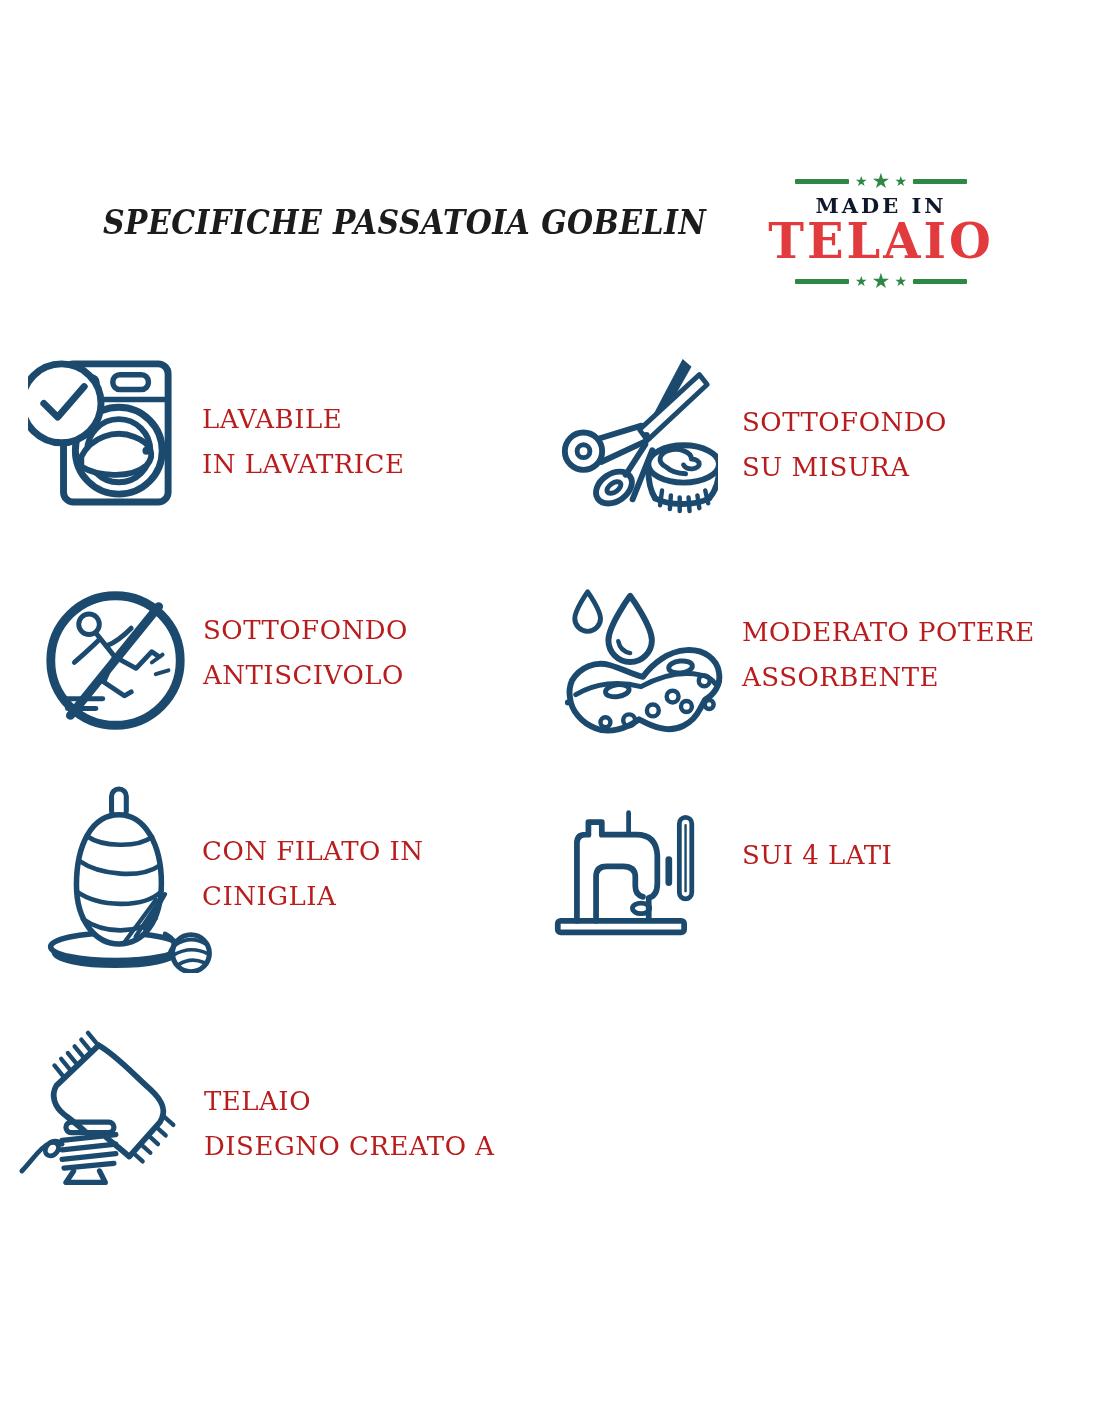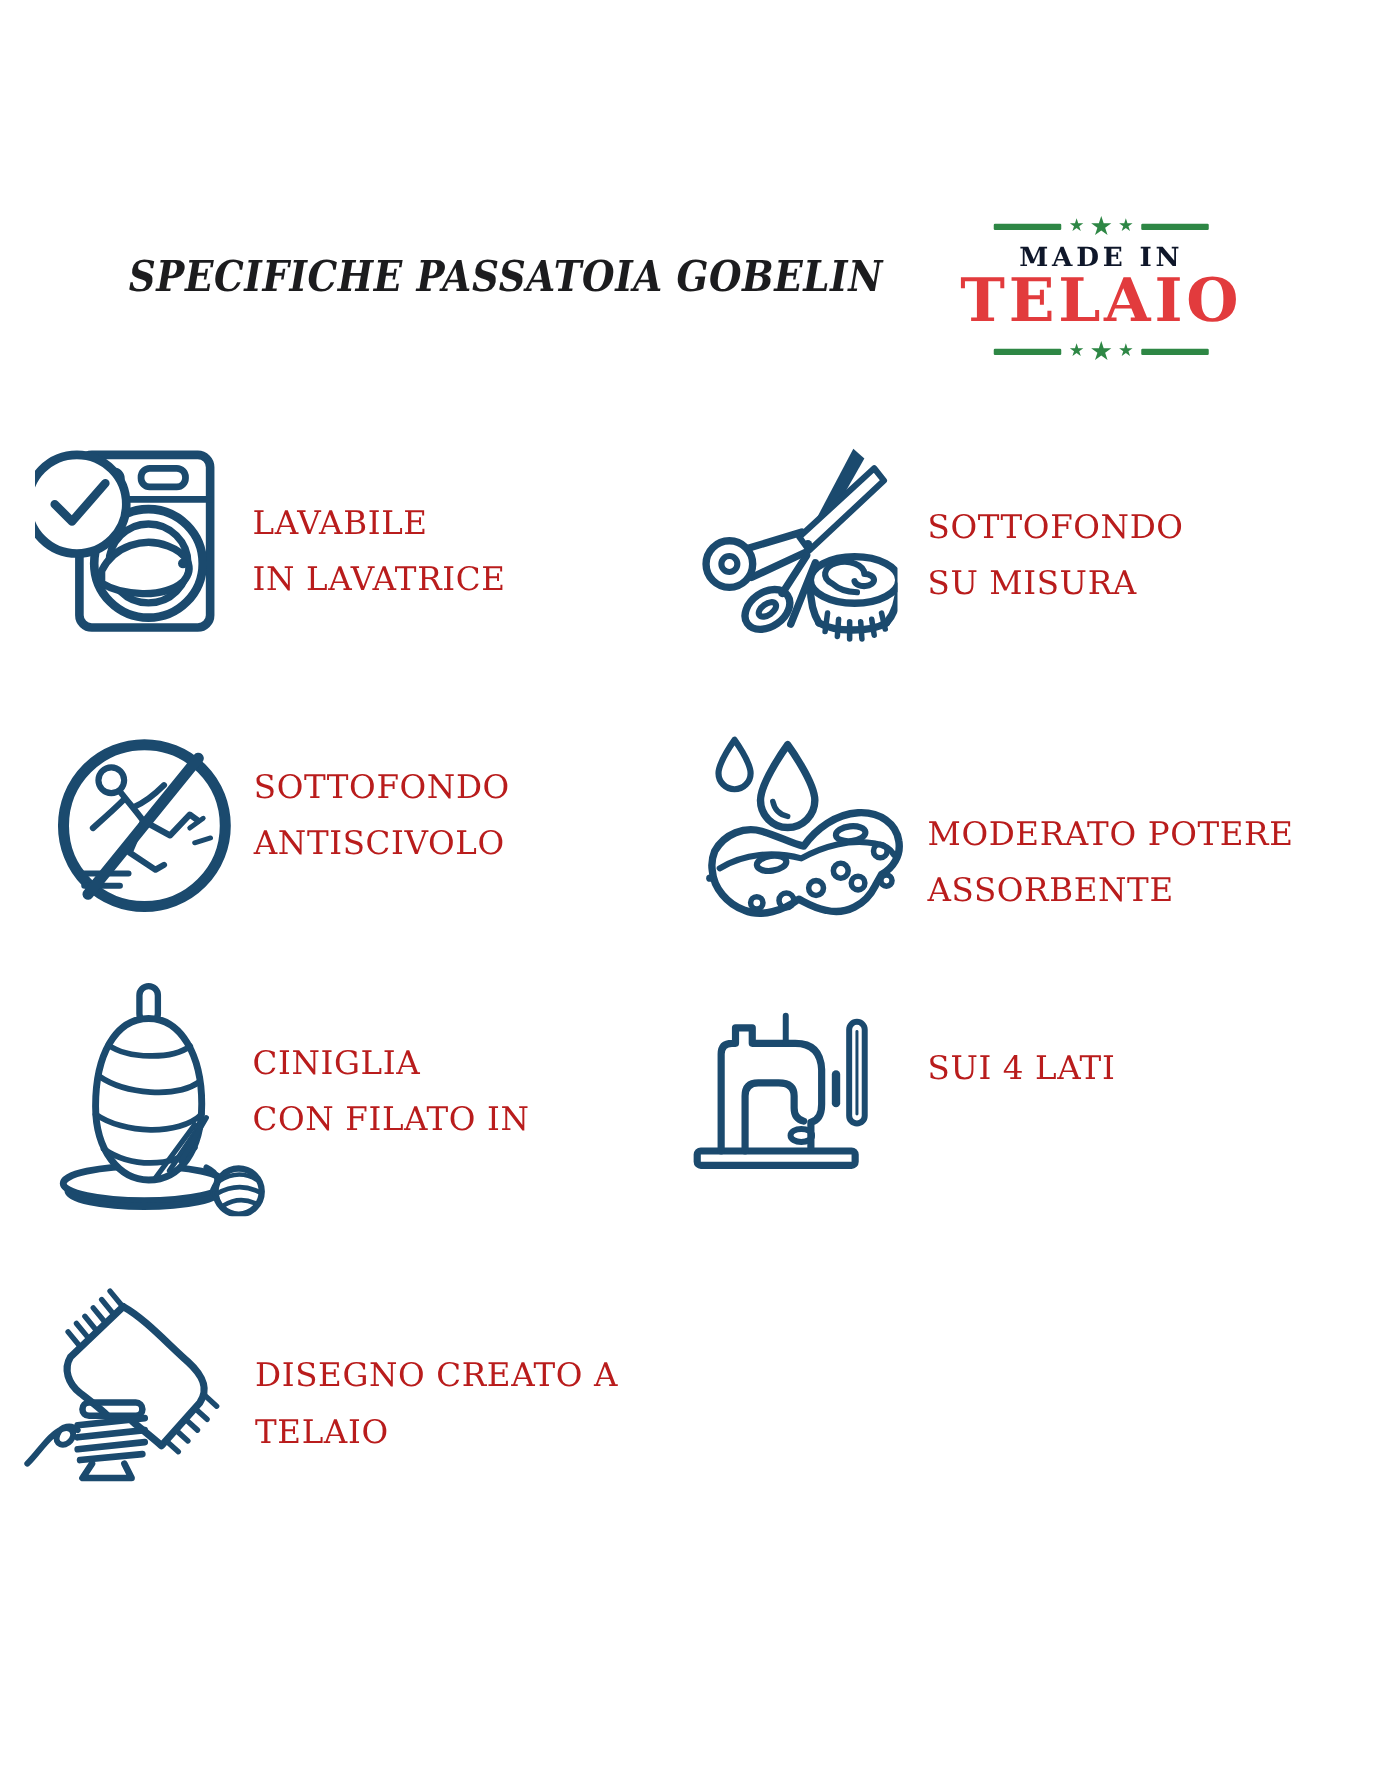--- a/index.html
+++ b/index.html
@@ -159,21 +159,21 @@
       <ellipse cx="62" cy="112" rx="12" ry="6" transform="rotate(-8 62 112)" stroke-width="5"></ellipse>
       <circle cx="118" cy="118" r="6" stroke-width="4.5"></circle>
       <circle cx="150" cy="102" r="5.5" stroke-width="4.5"></circle>
       <circle cx="155" cy="126" r="4.5" stroke-width="4.5"></circle>
       <circle cx="132" cy="128" r="5.5" stroke-width="4.5"></circle>
       <circle cx="98" cy="132" r="6" stroke-width="4.5"></circle>
       <circle cx="74" cy="142" r="6" stroke-width="4.5"></circle>
       <circle cx="50" cy="144" r="5" stroke-width="4.5"></circle>
       <circle class="fill" cx="12" cy="124" r="3"></circle>
     </svg>
-    <div class="abs label" style="left:742px; top:610px;margin-top:36px;">
+    <div class="abs label" style="left:742px; top:610px;">
       <div>MODERATO POTERE</div>
       <div>ASSORBENTE</div>
     </div>
   </div>
 
   <div>
     <svg class="abs icon" style="left:34px; top:783px;" width="180" height="190" viewBox="0 0 195 205">
       <ellipse cx="88" cy="177" rx="70" ry="15" stroke-width="6"></ellipse>
       <path d="M22,183 a66,14 0 0 0 132,0" stroke-width="6"></path>
       <rect x="84" y="6" width="16" height="32" rx="8" stroke-width="5.5"></rect>
@@ -185,22 +185,22 @@
       <path d="M98,172 L132,126" stroke-width="4.5"></path>
       <path d="M110,166 L138,124" stroke-width="4.5"></path>
       <path d="M120,158 L142,120" stroke-width="4.5"></path>
       <path d="M142,163 q14,7 7,17 q-5,8 9,9" stroke-width="5"></path>
       <circle class="wfill" cx="170" cy="184" r="20" stroke-width="5.5"></circle>
       <path d="M153,175 q17,-11 33,-1" stroke-width="4"></path>
       <path d="M151,186 q19,-11 38,-1" stroke-width="4"></path>
       <path d="M157,196 q13,-8 27,-2" stroke-width="4"></path>
     </svg>
     <div class="abs label" style="left:202px; top:829px;">
+      <div>CON FILATO IN</div>
       <div>CINIGLIA</div>
-      <div>CON FILATO IN</div>
     </div>
   </div>
 
   <div>
     <svg class="abs icon" style="left:552px; top:805px;" width="158" height="134" viewBox="0 0 165 140">
       <rect x="6" y="121" width="132" height="12" rx="3" stroke-width="6"></rect>
       <path d="M26,121 V40 Q26,31 35,31 H38 V18 H52 V31 H88 Q109,31 110,53 V82 Q110,95 101,97 L101,118" stroke-width="6"></path>
       <path d="M46,121 V75 Q46,64 57,64 H74 Q87,64 87,75 V85 Q87,94 95,96" stroke-width="6"></path>
       <path d="M80,8 V31" stroke-width="5"></path>
       <ellipse cx="93" cy="108" rx="9" ry="5.5" stroke-width="5"></ellipse>
@@ -230,18 +230,18 @@
       <path d="M122,128 L132,137" stroke-width="4.5"></path>
       <rect x="52" y="96" width="50" height="11" rx="5.5" stroke-width="5.5"></rect>
       <path d="M48,115 L104,109" stroke-width="5.5"></path>
       <path d="M48,125 L104,119" stroke-width="5.5"></path>
       <path d="M48,135 L104,129" stroke-width="5.5"></path>
       <path d="M50,144 L102,139" stroke-width="5.5"></path>
       <path d="M60,147 L52,159 L93,159 L87,147" stroke-width="5.5"></path>
       <path d="M6,147 C16,137 25,122 35,118 C43,115 47,122 42,128 C37,134 28,131 31,123 C34,115 43,114 48,119" stroke-width="5"></path>
     </svg>
     <div class="abs label" style="left:204px; top:1079px;">
+      <div>TELAIO</div>
       <div>DISEGNO CREATO A</div>
-      <div>TELAIO</div>
     </div>
   </div>
 
 </div>
 
 </body></html>

